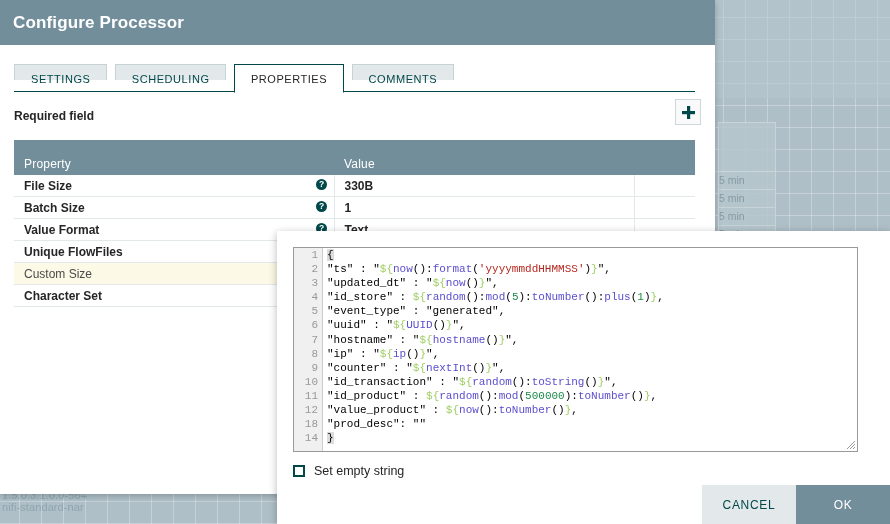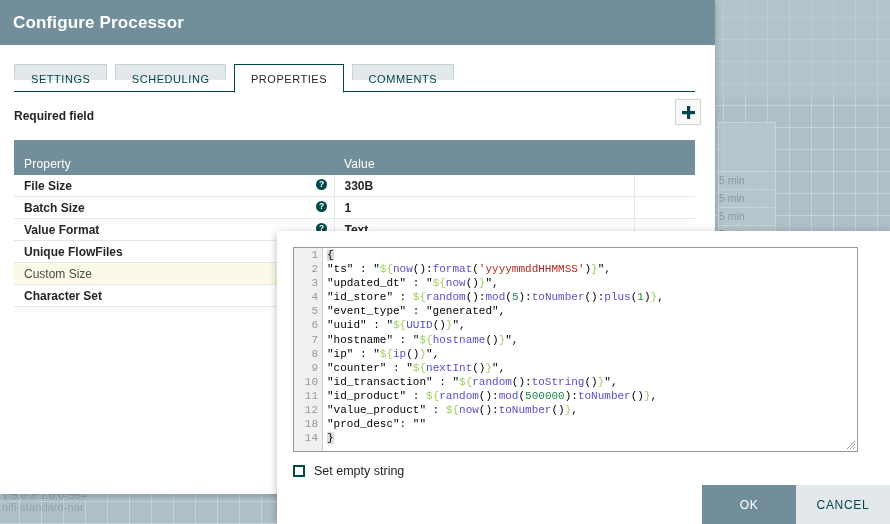--- a/index.html
+++ b/index.html
@@ -476,18 +476,18 @@
         </svg>
       </div>
 
       <div class="checkbox-row">
         <div class="checkbox"></div>
         <div class="checkbox-label">Set empty string</div>
       </div>
     </div>
 
     <div class="editor-footer">
+      <div class="btn btn-cancel">CANCEL</div>
       <div class="btn btn-ok">OK</div>
-      <div class="btn btn-cancel">CANCEL</div>
     </div>
   </div>
 
 </div>
 
 </body></html>

